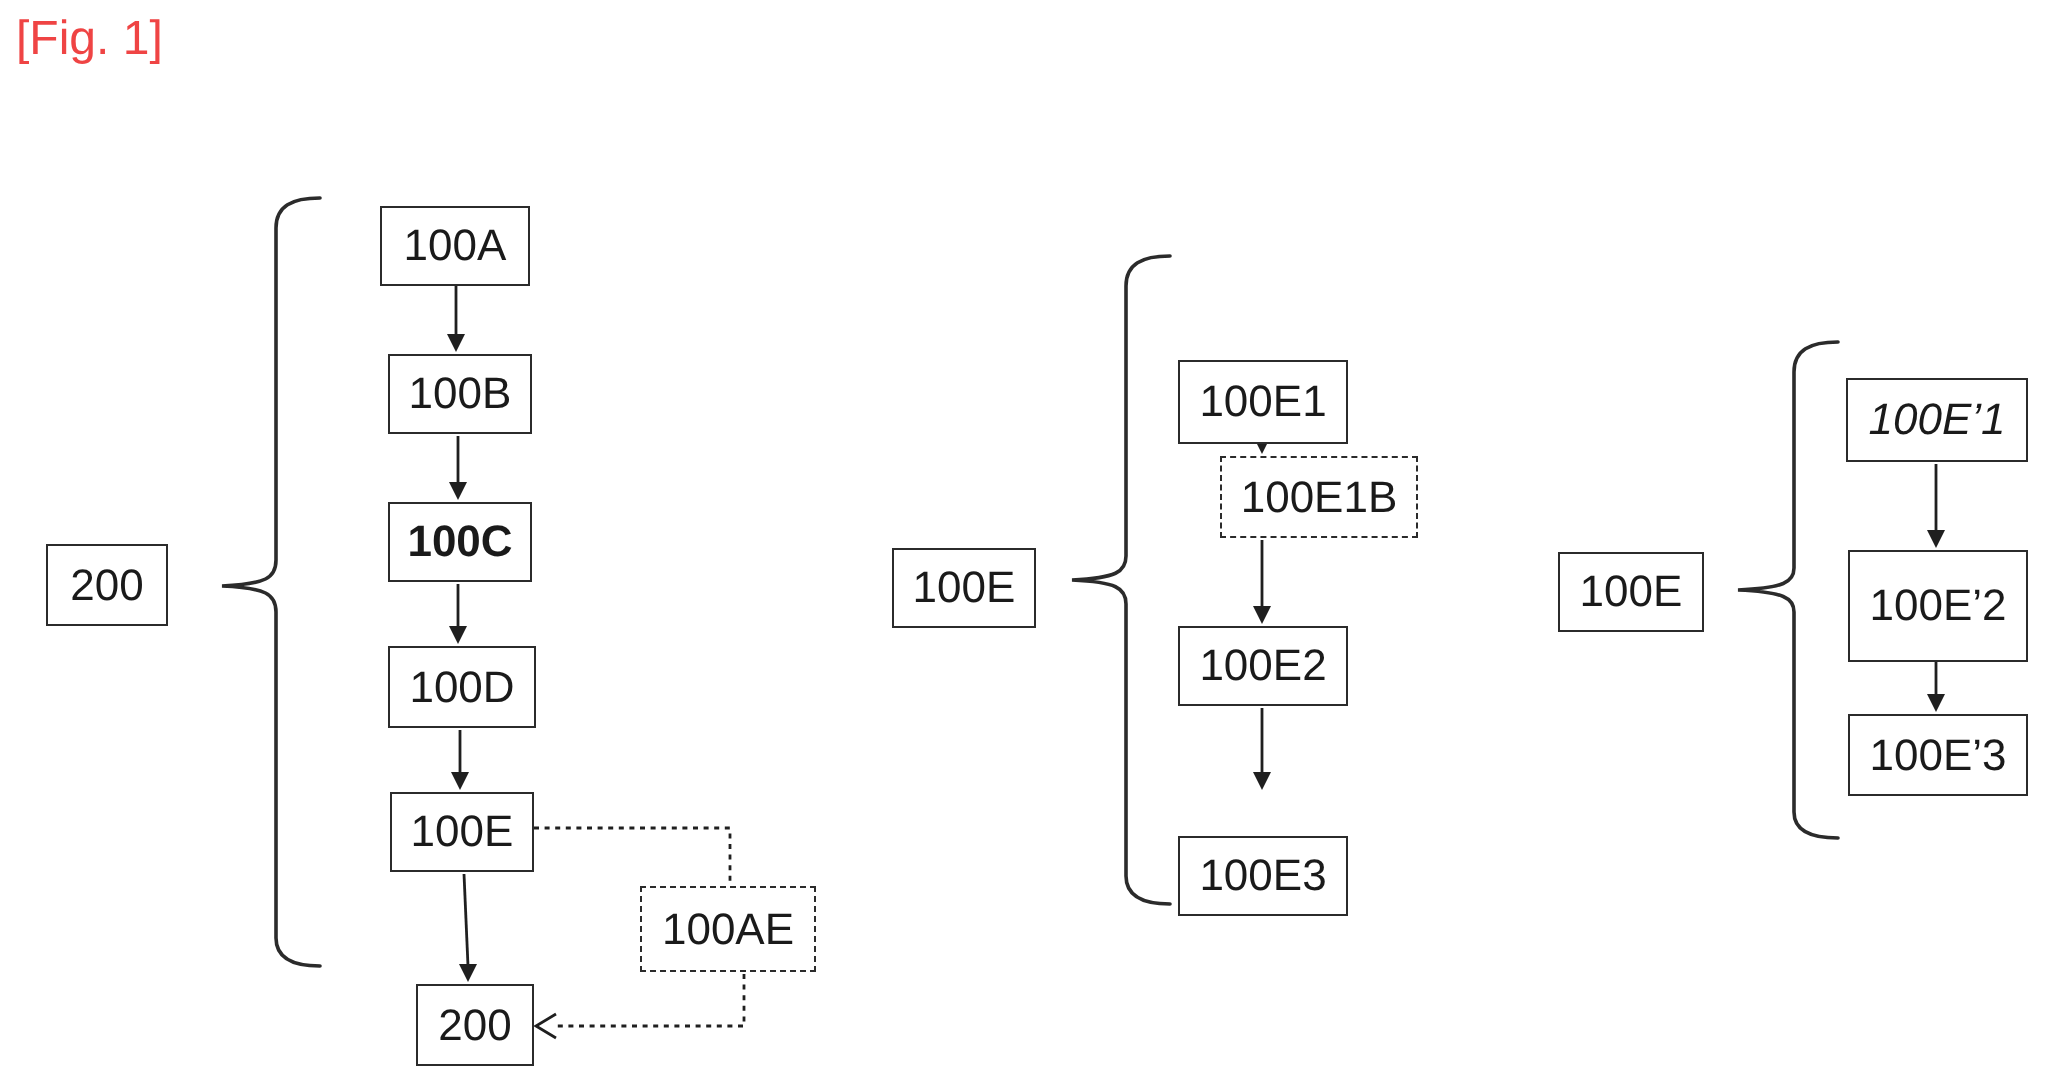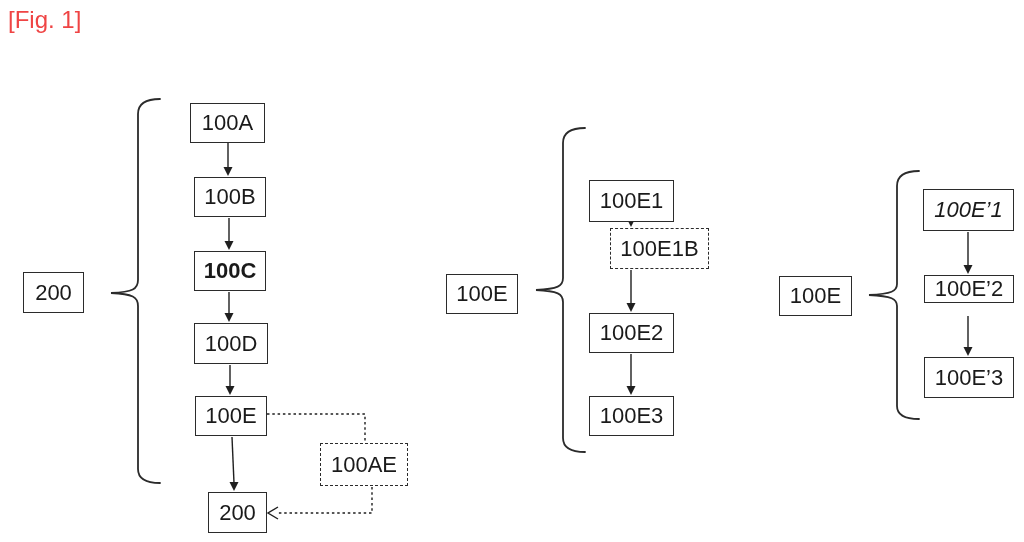--- a/index.html
+++ b/index.html
@@ -98,20 +98,20 @@
   <div class="node" style="left:194px; top:251px; width:72px; height:40px;font-weight:bold;">100C</div>
   <div class="node" style="left:194px; top:323px; width:74px; height:41px;">100D</div>
   <div class="node" style="left:195px; top:396px; width:72px; height:40px;">100E</div>
   <div class="node" style="left:208px; top:492px; width:59px; height:41px;">200</div>
   <div class="node dashed" style="left:320px; top:443px; width:88px; height:43px;">100AE</div>
 
   <div class="node" style="left:446px; top:274px; width:72px; height:40px;">100E</div>
   <div class="node" style="left:589px; top:146px; width:85px; height:42px;margin-top:34px;">100E1</div>
   <div class="node dashed" style="left:589px; top:228px; width:99px; height:41px;margin-left:21px;">100E1B</div>
   <div class="node" style="left:589px; top:313px; width:85px; height:40px;">100E2</div>
-  <div class="node" style="left:589px; top:396px; width:85px; height:40px;">100E3</div>
+  <div class="node" style="left:589px; top:418px; width:85px; height:40px;">100E3</div>
 
   <div class="node" style="left:779px; top:276px; width:73px; height:40px;">100E</div>
   <div class="node" style="left:923px; top:189px; width:91px; height:42px;font-style:italic;">100E’1</div>
-  <div class="node" style="left:924px; top:275px; width:90px; height:28px;">100E’2</div>
+  <div class="node" style="left:924px; top:275px; width:90px; height:56px;">100E’2</div>
   <div class="node" style="left:924px; top:357px; width:90px; height:41px;">100E’3</div>
 
 </div>
 
 </body></html>

